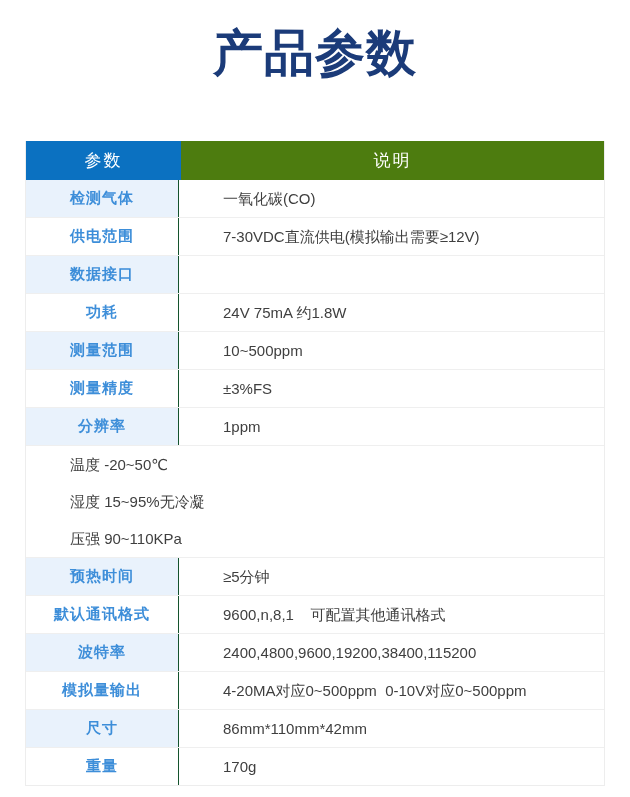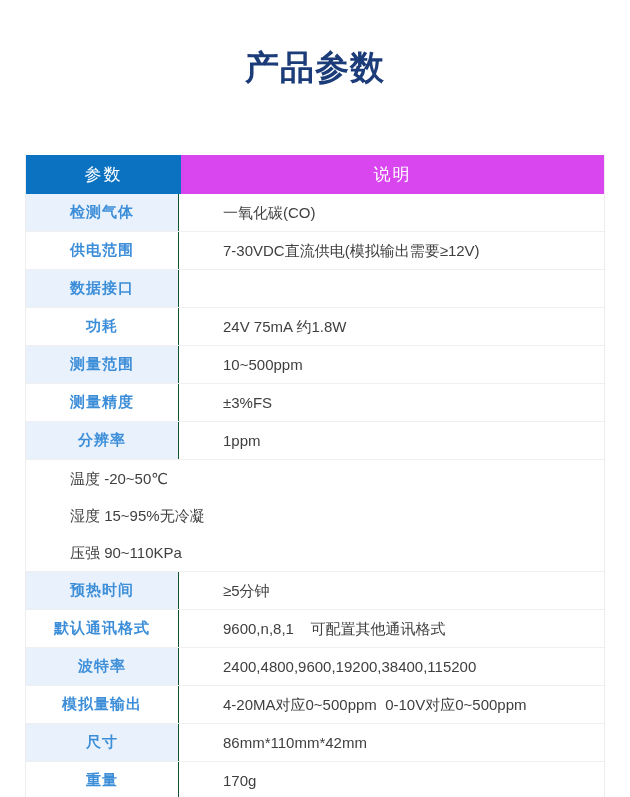--- a/index.html
+++ b/index.html
@@ -7,23 +7,23 @@
     width: 630px;
     height: 797px;
     background: #ffffff;
     font-family: "Liberation Sans", "DejaVu Sans", sans-serif;
     overflow: hidden;
   }
   .page { width: 630px; height: 797px; background: #ffffff; }
 
   .title {
     margin: 0;
-    padding-top: 37px;
+    padding-top: 23px;
     text-align: center;
-    font-size: 34px;
+    font-size: 50px;
     line-height: 60px;
     font-weight: 900;
     color: #1b3b79;
     letter-spacing: 1px;
   }
 
   .spec-table {
     width: 580px;
     margin: 58px auto 0;
     border: 1px solid #ededed;
@@ -34,21 +34,21 @@
   .thead { display: flex; height: 39px; }
   .th {
     display: flex;
     align-items: center;
     justify-content: center;
     color: #ffffff;
     font-size: 17px;
     letter-spacing: 2px;
   }
   .th-param { width: 155px; background: #0b71c1; }
-  .th-desc  { flex: 1;     background: #d946ef; }
+  .th-desc  { flex: 1;     background: #4d7c0f; }
 
   .tr {
     display: flex;
     min-height: 37px;
     border-bottom: 1px solid #efefef;
   }
   .tr:last-child { border-bottom: none; justify-content: flex-end; }
 
   .td-param {
     width: 153px;

